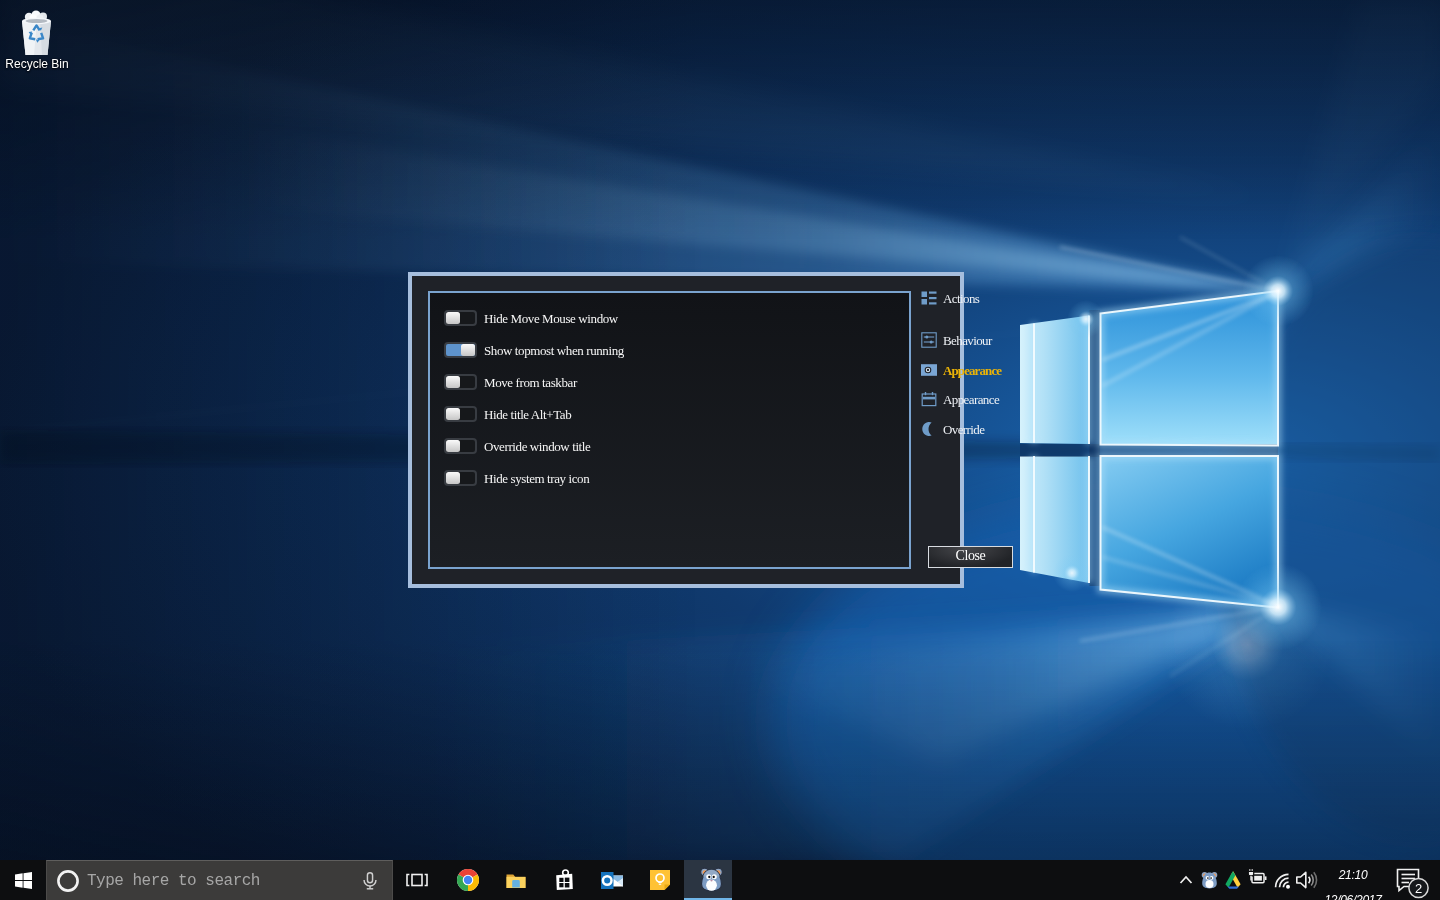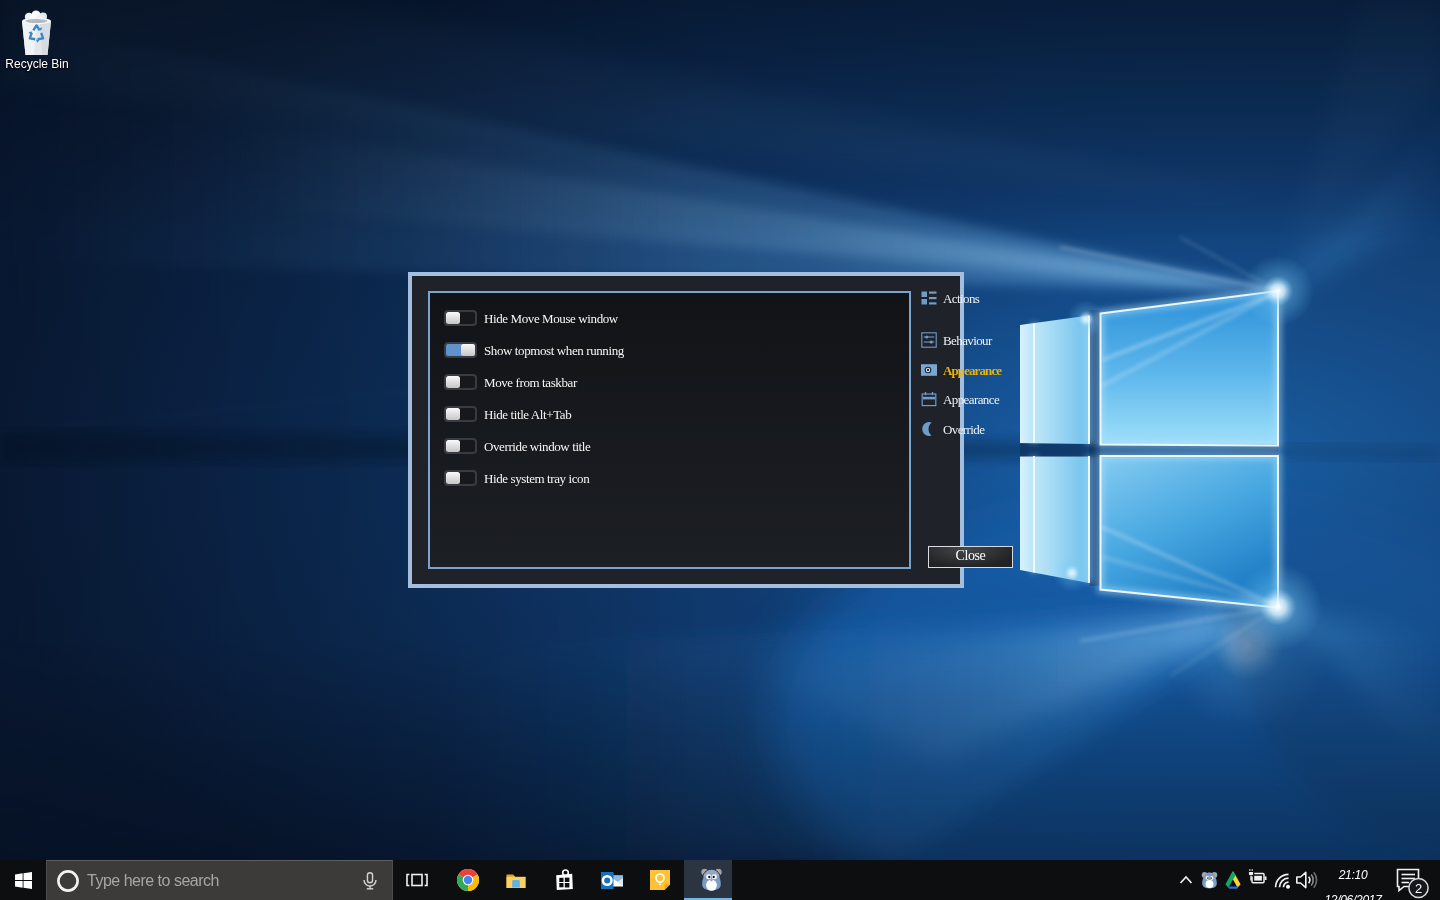--- a/index.html
+++ b/index.html
@@ -16,21 +16,21 @@
 .tog.on .knob { left:15px; }
 .row .lbl { position:absolute; left:40px; top:1px; line-height:15px; font-size:13px; letter-spacing:-0.4px; color:#f5f5f5; white-space:nowrap; }
 .side { position:absolute; left:509px; width:115px; height:20px; }
 .side .ic { position:absolute; left:0; top:1px; width:16px; height:16px; }
 .side .tx { position:absolute; left:22px; top:1px; font-size:13px; letter-spacing:-0.6px; line-height:17px; color:#eef1f5; white-space:nowrap; }
 .side.act .tx { font-weight:bold; color:#eab308; letter-spacing:-0.9px; }
 #closebtn { position:absolute; left:516px; top:270px; width:85px; height:22px; border:1.5px solid #d8dce1; background:radial-gradient(ellipse 70px 26px at 45% 8%, #47484c, #212327 72%); color:#fff; font-size:14px; letter-spacing:-0.4px; text-align:center; line-height:18px; }
 
 #bar { position:absolute; left:0; top:860px; width:1440px; height:40px; background:#0d0e10; }
 #search { position:absolute; left:46px; top:0; width:347px; height:40px; background:#3c3b3a; border-top:1px solid #5f5e5d; border-left:1px solid #4c4b4a; border-right:1px solid #4c4b4a; }
-#search .txt { position:absolute; left:40px; top:11px; font-size:16px; letter-spacing:-0.5px; color:#a6a6a6; }
+#search .txt { position:absolute; left:40px; top:11px; font-size:16px; letter-spacing:-0.5px; color:#a6a6a6;font-family:Liberation Mono, monospace; }
 .slot { position:absolute; top:0; width:48px; height:40px; }
 .slot.active { background:#2b3542; border-bottom:2px solid #70b6e9; }
 .ticon { position:absolute; left:12px; top:8px; width:24px; height:24px; }
 
 .tray { position:absolute; top:0; height:40px; }
 #clock { position:absolute; left:1322px; top:3px; width:62px; text-align:center; color:#fff; font-size:12px; line-height:25px; letter-spacing:-0.3px;font-style:italic; }
 
 #rbin { position:absolute; left:3px; top:10px; width:68px; text-align:center; }
 #rbin .cap { margin-top:1px; font-size:12px; color:#fff; white-space:nowrap; text-shadow:0 1px 2px rgba(0,0,0,.9), 0 0 2px rgba(0,0,0,.7); }
 </style>

